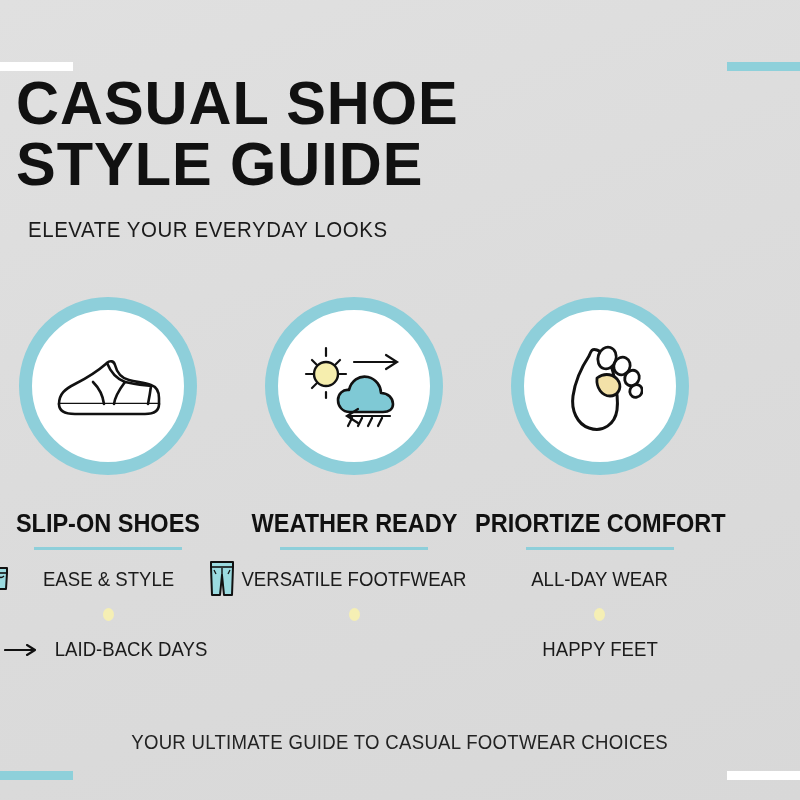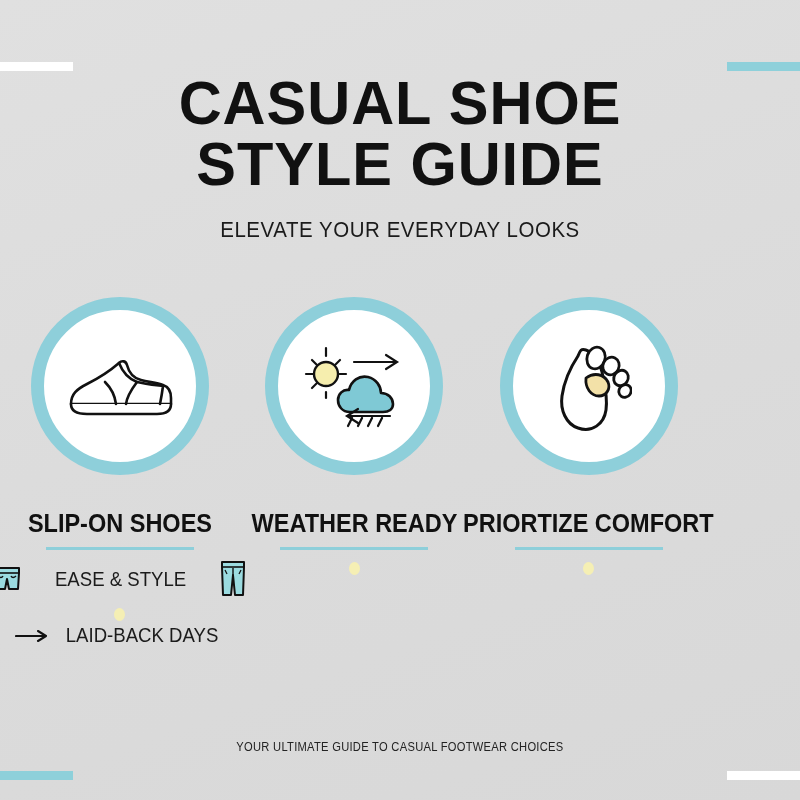--- a/index.html
+++ b/index.html
@@ -51,21 +51,21 @@
     border-bottom: 9px solid #ffffff;
     border-right: 9px solid #ffffff;
   }
 
   
   .header {
     position: absolute;
     top: 72px;
     left: 0;
     width: 800px;
-    text-align: center;
+    text-align: left;
   }
   .title {
     font-family: "Liberation Sans Narrow", "Liberation Sans", sans-serif;
     font-weight: bold;
     font-size: 62px;
     line-height: 0.99;
     letter-spacing: 1px;
     color: #111111;
     margin: 0;
     transform: scaleX(0.96);
@@ -148,21 +148,21 @@
     border-radius: 50%;
     background: #f5efb4;
     margin-top: 12px;
   }
 
   .note-row {
     display: flex;
     align-items: center;
     justify-content: center;
     gap: 11px;
-    margin-top: 3px;
+    margin-top: 17px;
   }
   .col-note {
     font-family: "Liberation Sans Narrow", "Liberation Sans", sans-serif;
     font-size: 20px;
     color: #1b1b1b;
     white-space: nowrap;
     transform: scaleX(0.93);
   }
   .arrow {
     display: inline-block;
@@ -172,21 +172,21 @@
   .arrow svg { display: block; }
 
   
   .footer {
     position: absolute;
     bottom: 46px;
     left: 0;
     width: 800px;
     text-align: center;
     font-family: "Liberation Sans Narrow", "Liberation Sans", sans-serif;
-    font-size: 12px;
+    font-size: 20px;
     letter-spacing: 0.3px;
     color: #232323;
   }
   .footer span { display: inline-block; transform: scaleX(0.93); }
 
   .icon-svg { display: block; }
 </style>
 </head>
 <body>
 
@@ -265,37 +265,46 @@
             <path d="M92 76 L52 76 M60 69 L49 76 L60 83"></path>
             <line x1="54" y1="78" x2="50" y2="86"></line>
             <line x1="64" y1="78" x2="60" y2="86"></line>
             <line x1="74" y1="78" x2="70" y2="86"></line>
             <line x1="84" y1="78" x2="80" y2="86"></line>
           </g>
         </svg>
       </div>
       <div class="col-heading">WEATHER READY</div>
       <div class="underline"></div>
+      <div class="sub-row">
+        <span class="col-sub">VERSATILE FOOTFWEAR</span>
+      </div>
       <div class="dot"></div>
     </div>
 
     <div class="col">
       <div class="circle">
         <svg class="icon-svg" width="86" height="104" viewBox="0 0 86 104">
           <path d="M32 22 C24 34 18 48 16 62 C14 76 20 90 32 94 C46 99 58 90 60 76 C62 62 58 48 56 38 C54 28 46 18 40 16 C35 14 34 17 32 22 Z" fill="#ffffff" stroke="#111111" stroke-width="3" stroke-linejoin="round"></path>
           <path d="M40 44 C48 38 58 40 62 48 C65 55 60 62 53 62 C45 62 39 54 40 44 Z" fill="#f3e1a8" stroke="#111111" stroke-width="2.8" stroke-linejoin="round"></path>
           <ellipse cx="50" cy="24" rx="9" ry="11" transform="rotate(18 50 24)" fill="#ffffff" stroke="#111111" stroke-width="2.8"></ellipse>
           <ellipse cx="65" cy="32" rx="8" ry="9" transform="rotate(26 65 32)" fill="#ffffff" stroke="#111111" stroke-width="2.8"></ellipse>
           <ellipse cx="75" cy="44" rx="7" ry="8" transform="rotate(32 75 44)" fill="#ffffff" stroke="#111111" stroke-width="2.8"></ellipse>
           <ellipse cx="79" cy="57" rx="6" ry="6.5" transform="rotate(35 79 57)" fill="#ffffff" stroke="#111111" stroke-width="2.8"></ellipse>
         </svg>
       </div>
       <div class="col-heading">PRIORTIZE COMFORT</div>
       <div class="underline"></div>
+      <div class="sub-row">
+        <span class="col-sub">ALL-DAY WEAR</span>
+      </div>
       <div class="dot"></div>
+      <div class="note-row">
+        <span class="col-note">HAPPY FEET</span>
+      </div>
     </div>
 
   </div>
 
   <div class="footer">
     <span>YOUR ULTIMATE GUIDE TO CASUAL FOOTWEAR CHOICES</span>
   </div>
 
 </div>
 

